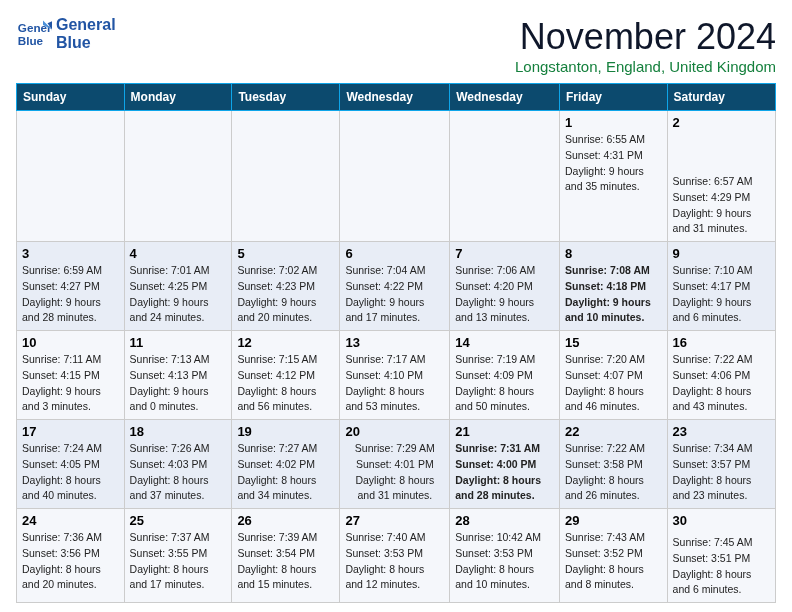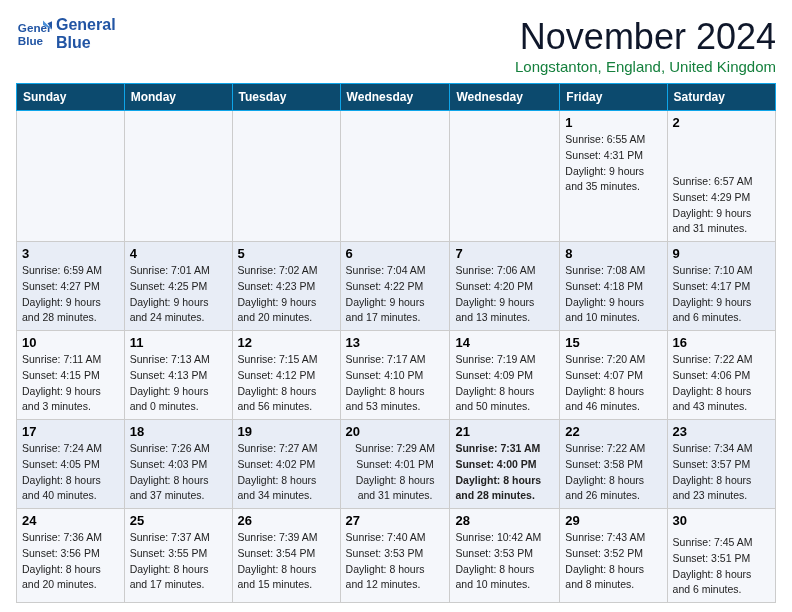--- a/index.html
+++ b/index.html
@@ -155,21 +155,21 @@
 Daylight: 9 hours and 17 minutes.</div>
         </td>
         <td>
           <div class="day-num">7</div>
           <div class="day-info" style="white-space: pre-line;">Sunrise: 7:06 AM
 Sunset: 4:20 PM
 Daylight: 9 hours and 13 minutes.</div>
         </td>
         <td>
           <div class="day-num">8</div>
-          <div class="day-info" style="white-space: pre-line;">Sunrise: 7:08 AM
+          <div class="day-info" style="white-space: pre-line; font-weight: bold;">Sunrise: 7:08 AM
 Sunset: 4:18 PM
 Daylight: 9 hours and 10 minutes.</div>
         </td>
         <td>
           <div class="day-num">9</div>
           <div class="day-info" style="white-space: pre-line;">Sunrise: 7:10 AM
 Sunset: 4:17 PM
 Daylight: 9 hours and 6 minutes.</div>
         </td>
       </tr>

